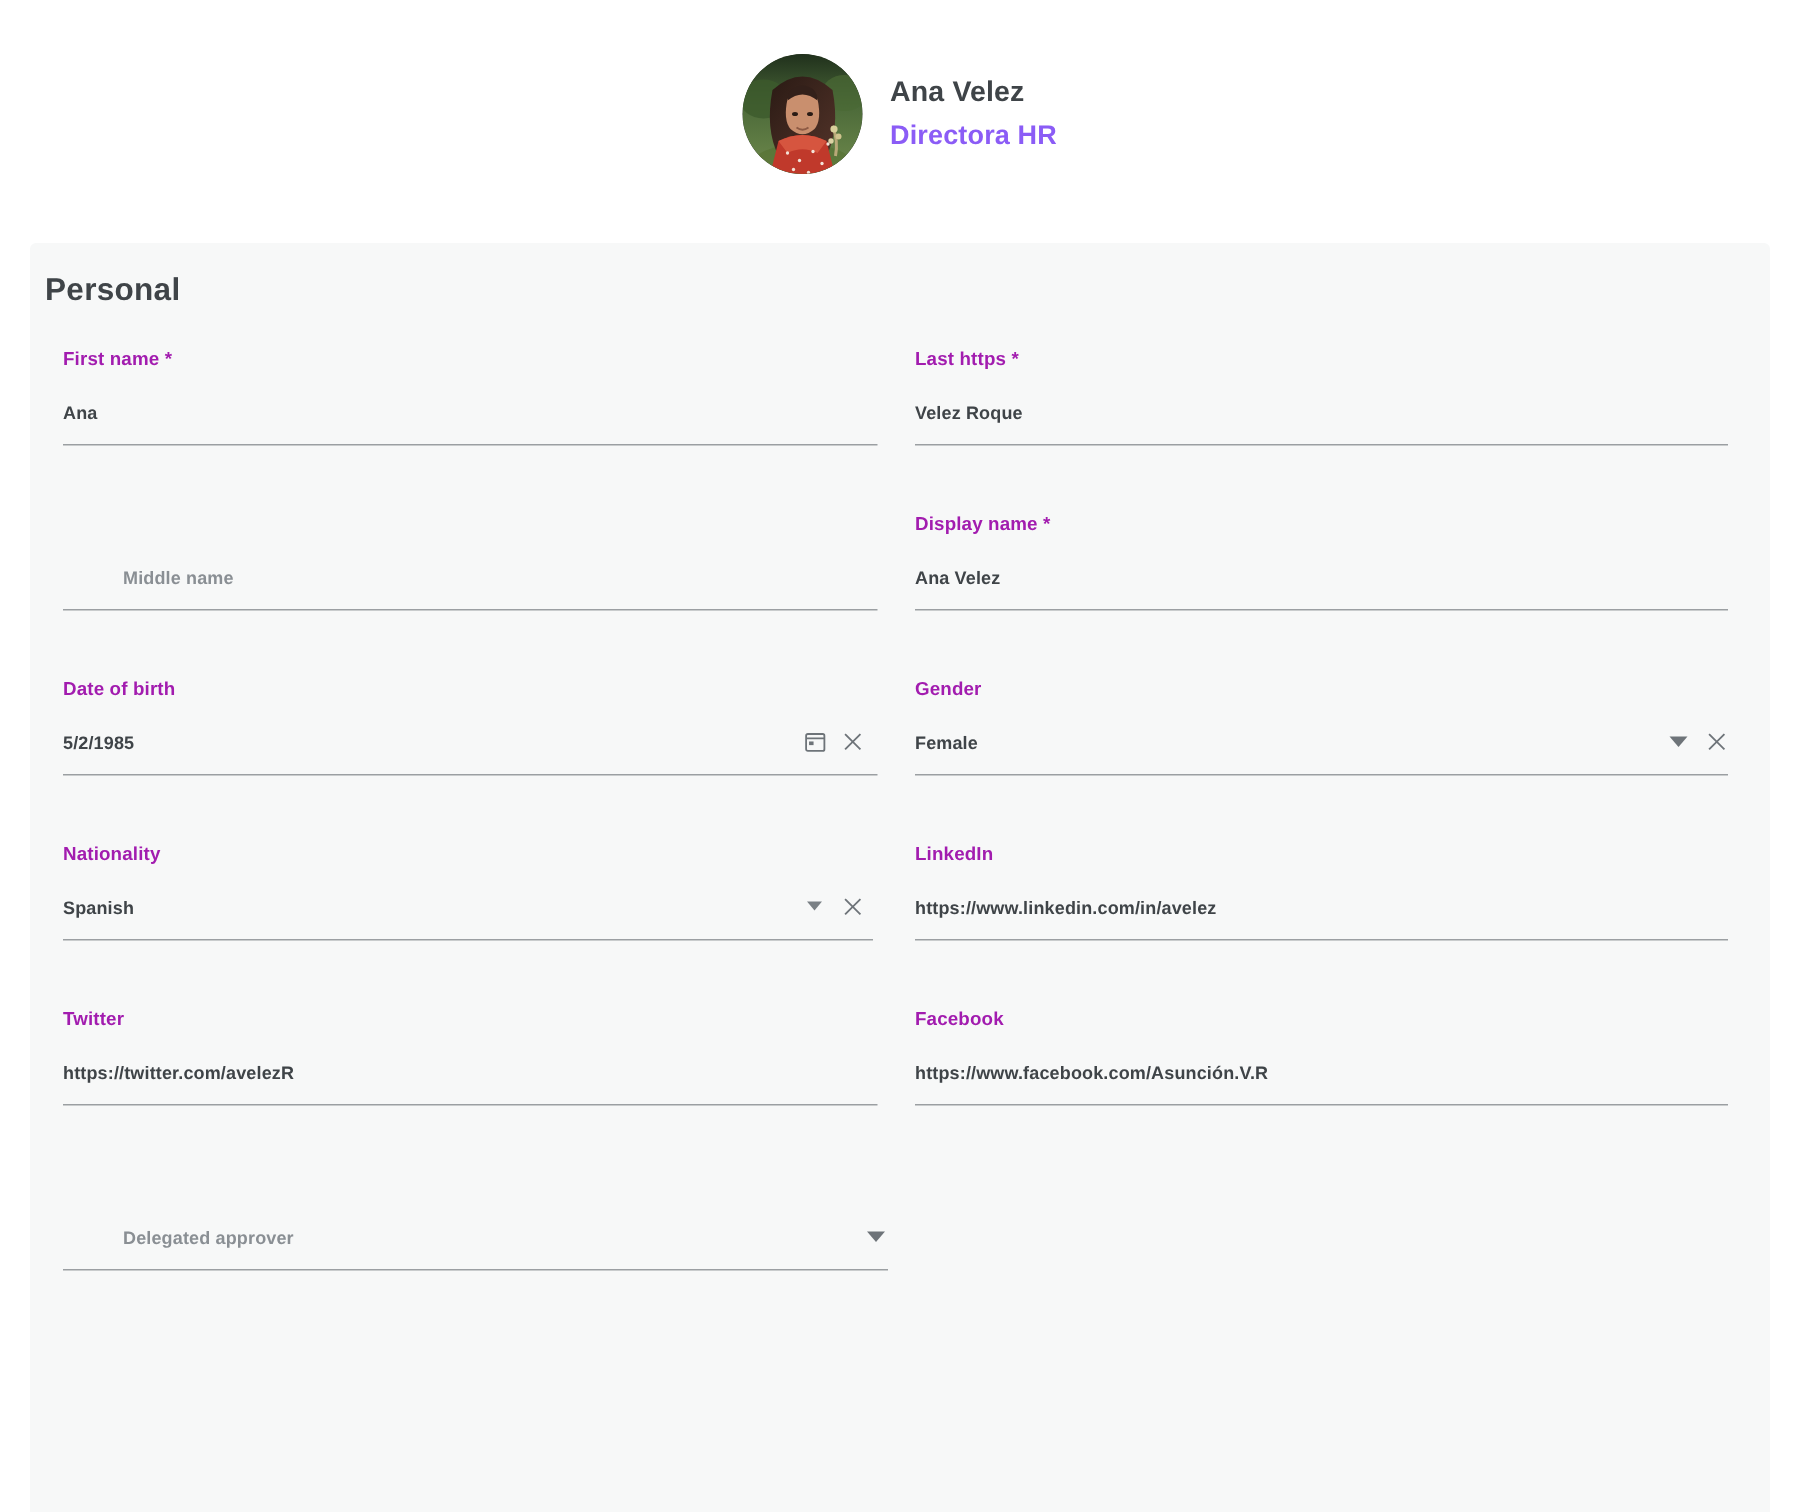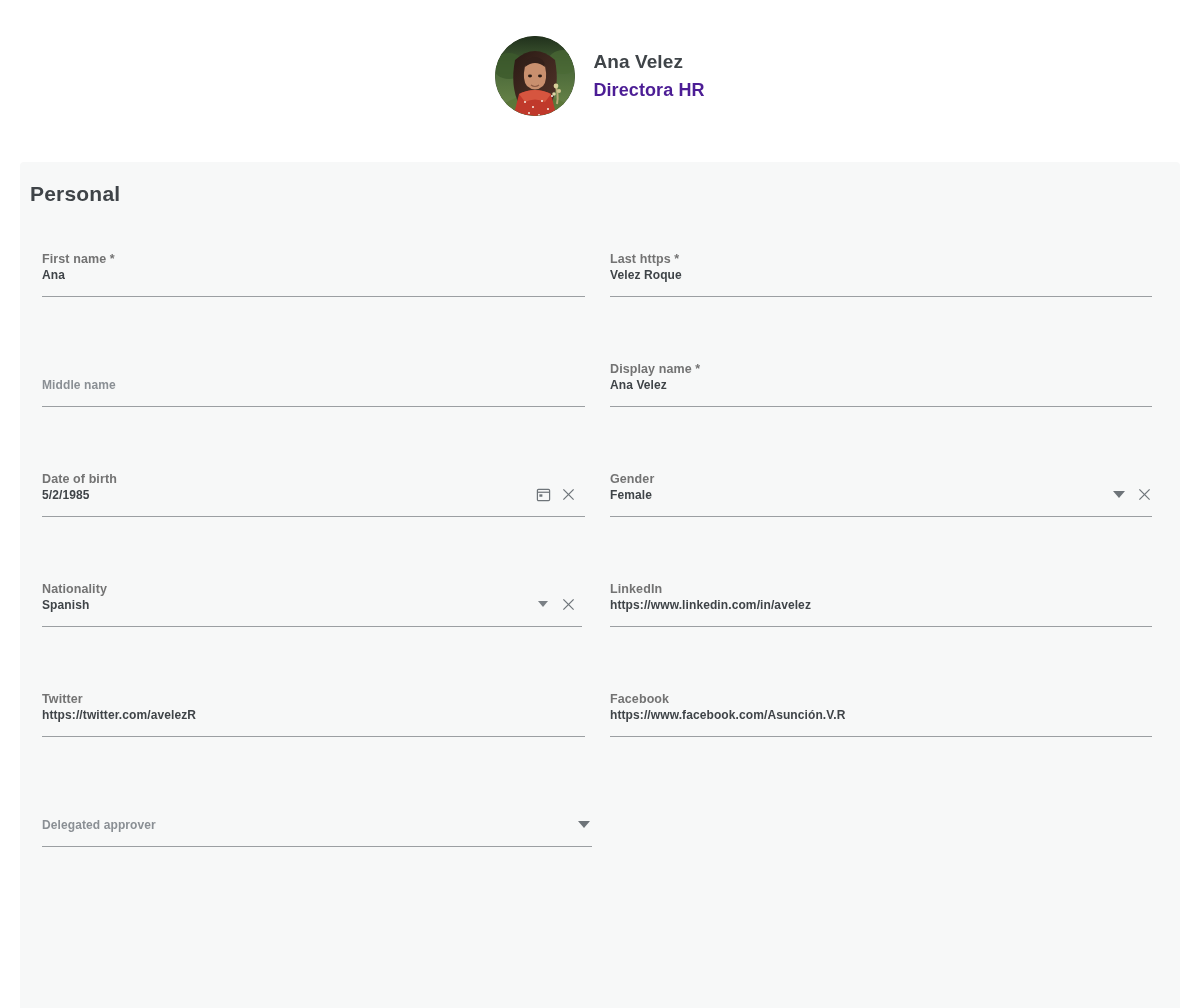--- a/index.html
+++ b/index.html
@@ -25,21 +25,21 @@
     background: #2c3a24;
   }
   .avatar svg { display:block; width:80px; height:80px; }
 
   .identity { display: flex; flex-direction: column; gap: 10px; padding-bottom: 2px; }
   .identity .name {
     font-size: 19px; color: #3f4448; line-height: 1;
     letter-spacing: .1px;
   }
   .identity .role {
-    font-size: 18px; color: #4c1d95; line-height: 1;
+    font-size: 18px; color: #8b5cf6; line-height: 1;
     letter-spacing: .1px;
   }
 
   
   .card {
     position: absolute; left: 20px; top: 162px;
     width: 1160px; height: 846px;
     background: #f7f8f8;
     border-radius: 4px 4px 0 0;
   }
@@ -52,30 +52,30 @@
 
   .row { position: relative; height: 110px; }
   .row.row-last { height: 110px; }
 
   .field { position: absolute; top: 0; }
   .field.left  { left: 0px;   width: 543px; }
   .field.right { left: 568px; width: 542px; }
   .field.narrow { left: 0px; width: 550px; }
 
   .f-label {
-    position: absolute; left: 0; top: 23px;
-    font-size: 12.5px; color: #737373; line-height: 1; letter-spacing: .1px;
+    position: absolute; left: 0; top: 3px;
+    font-size: 12.5px; color: #a21caf; line-height: 1; letter-spacing: .1px;
     white-space: nowrap;
   }
   .f-value {
     position: absolute; left: 0; top: 34px;
     font-size: 12px; color: #3f4448; line-height: 22px; letter-spacing: .1px;
     white-space: nowrap;
   }
-  .f-value.placeholder { color: #8a8f94; }
+  .f-value.placeholder { color: #8a8f94; margin-left: 40px; }
   .underline {
     position: absolute; left: 0; top: 66px; height: 1px; width: 100%;
     background: #9b9fa2;
   }
   .underline.short { width: 540px; }
 
   
   .ctrls {
     position: absolute; top: 36px; display: flex; align-items: center; gap: 9px;
   }

